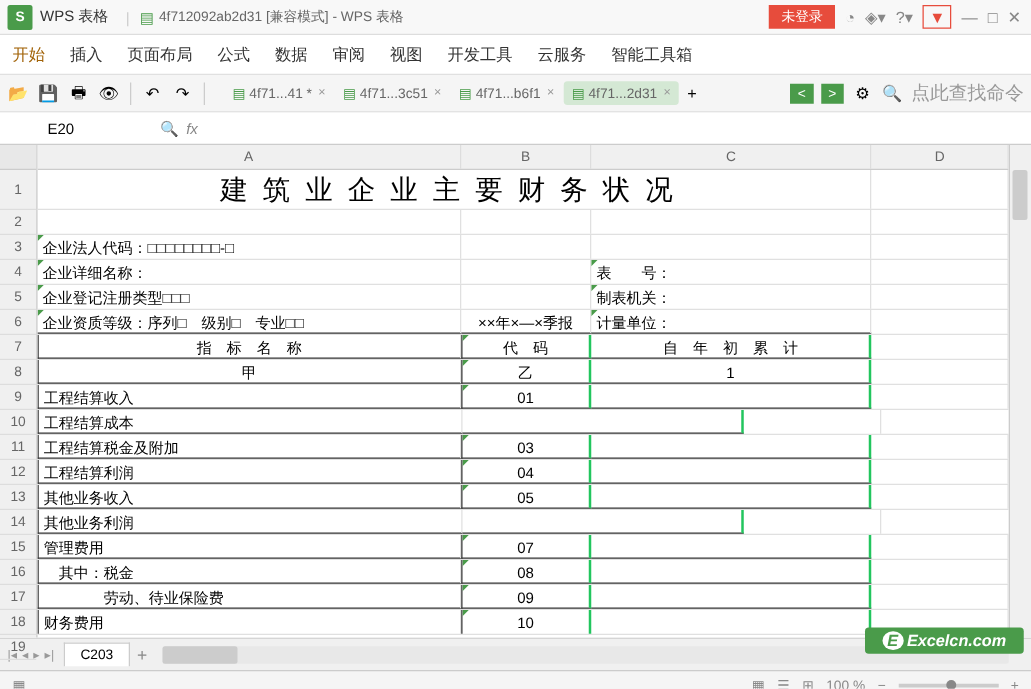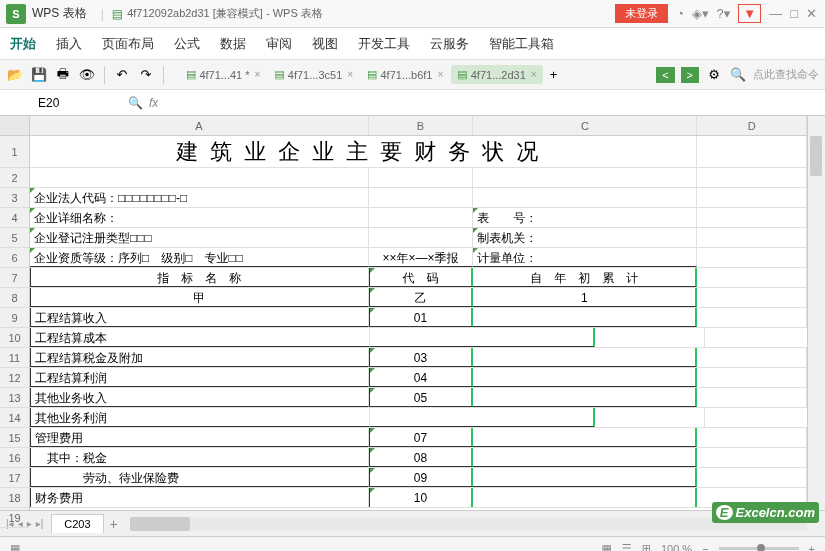--- a/index.html
+++ b/index.html
@@ -11,32 +11,32 @@
     .titlebar-sep { color: #ccc; margin: 0 4px; }
     .doc-icon { color: #4a9b4a; margin: 0 4px; }
     .doc-title { color: #666; font-size: 11px; }
     .titlebar-right { margin-left: auto; display: flex; align-items: center; gap: 8px; padding-right: 8px; }
     .login-btn { background: #e74c3c; color: #fff; padding: 2px 10px; font-size: 11px; }
     .tb-icon { color: #888; font-size: 13px; cursor: pointer; }
     .tb-icon.red { color: #e74c3c; border: 1px solid #e74c3c; padding: 1px 4px; }
     
     .menubar { background: #fff; height: 32px; display: flex; align-items: center; padding: 0 10px; gap: 20px; border-bottom: 1px solid #e0e0e0; }
     .menu-item { font-size: 13px; color: #333; cursor: pointer; }
-    .menu-item.active { color: #0f766e; font-weight: bold; }
+    .menu-item.active { color: #a16207; font-weight: normal; }
     
     .toolbar { background: #f5f5f5; height: 30px; display: flex; align-items: center; padding: 0 6px; gap: 6px; border-bottom: 1px solid #ddd; }
     .tool-icon { width: 18px; height: 18px; display: inline-flex; align-items: center; justify-content: center; cursor: pointer; font-size: 13px; }
     .tool-sep { width: 1px; height: 18px; background: #ccc; margin: 0 2px; }
     .tab-group { display: flex; align-items: center; gap: 2px; margin-left: 8px; }
     .doc-tab { display: flex; align-items: center; padding: 3px 6px; font-size: 11px; color: #666; gap: 3px; cursor: pointer; }
     .doc-tab.active { background: #d4e8d4; border-radius: 3px; }
     .doc-tab-close { color: #999; margin-left: 2px; font-size: 10px; }
     .toolbar-right { margin-left: auto; display: flex; align-items: center; gap: 6px; }
     .nav-btn { background: #4a9b4a; color: #fff; padding: 2px 6px; font-size: 11px; cursor: pointer; }
-    .search-hint { color: #999; font-size: 11px; }
+    .search-hint { color: #999; font-size: 15px; }
     
     .formula-bar { background: #fff; height: 26px; display: flex; align-items: center; border-bottom: 1px solid #ccc; }
     .cell-ref { width: 90px; padding: 2px 8px; border: none; font-size: 12px; margin-left: 30px; }
     .fx-label { color: #888; font-style: italic; font-size: 12px; margin: 0 6px; }
     .fx-icon { color: #888; margin-left: 8px; }
     
     .sheet-area { position: relative; background: #fff; height: 394px; display: flex; }
     .row-headers { width: 30px; background: #f0f0f0; border-right: 1px solid #ccc; }
     .row-header { height: 20px; border-bottom: 1px solid #ddd; text-align: center; font-size: 11px; color: #666; line-height: 20px; }
     .row-header.tall { height: 32px; line-height: 32px; }
@@ -71,21 +71,21 @@
     .sheet-tab { background: #fff; padding: 3px 12px; font-size: 11px; border: 1px solid #ccc; border-bottom: none; cursor: pointer; }
     .sheet-add { margin-left: 6px; color: #888; cursor: pointer; font-size: 14px; }
     .hscroll { flex: 1; margin: 0 12px; height: 14px; background: #e8e8e8; position: relative; border-radius: 2px; }
     .hscroll-thumb { position: absolute; left: 0; width: 60px; height: 14px; background: #ccc; border-radius: 2px; }
     
     .statusbar { background: #f5f5f5; height: 24px; display: flex; align-items: center; border-top: 1px solid #ccc; padding: 0 10px; font-size: 11px; color: #888; }
     .sb-right { margin-left: auto; display: flex; align-items: center; gap: 10px; }
     .zoom-slider { width: 80px; height: 3px; background: #ccc; position: relative; }
     .zoom-thumb { position: absolute; left: 38px; top: -3px; width: 8px; height: 8px; background: #888; border-radius: 50%; }
     
-    .watermark { position: absolute; right: 6px; bottom: 28px; background: #4a9b4a; color: #fff; padding: 3px 4px; font-size: 13px; border-radius: 3px; font-weight: bold; font-style: italic; }
+    .watermark { position: absolute; right: 6px; bottom: 28px; background: #4a9b4a; color: #fff; padding: 3px 14px; font-size: 13px; border-radius: 3px; font-weight: bold; font-style: italic; }
     .watermark .e { background: #fff; color: #4a9b4a; border-radius: 50%; padding: 0 4px; margin-right: 3px; }
   </style>
 </head>
 <body>
 
 <div class="titlebar">
   <div class="app-icon">S</div>
   <span class="app-name">WPS 表格</span>
   <span class="titlebar-sep">|</span>
   <span class="doc-icon">▤</span>

